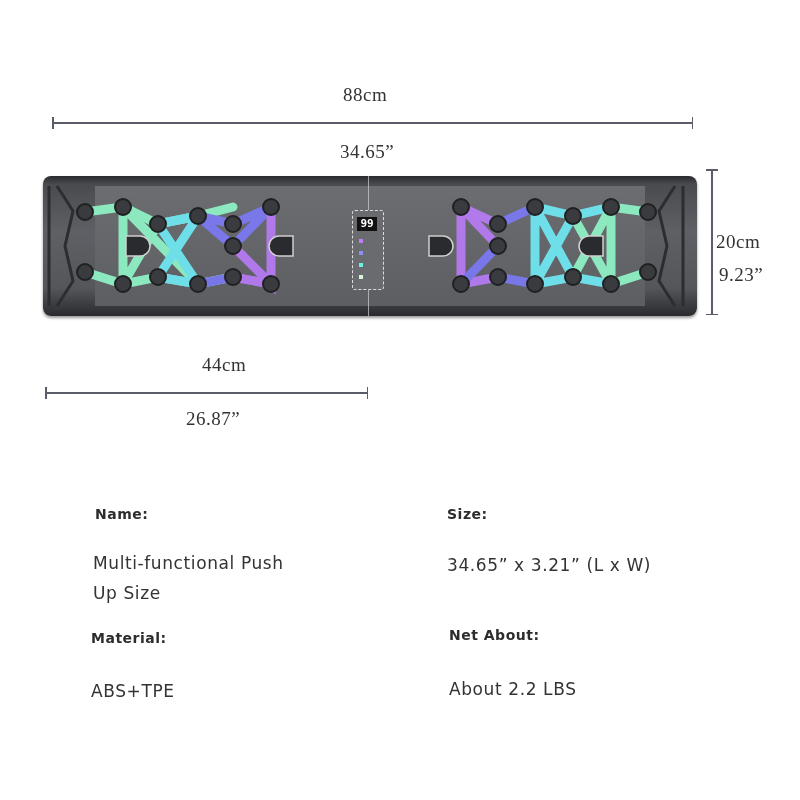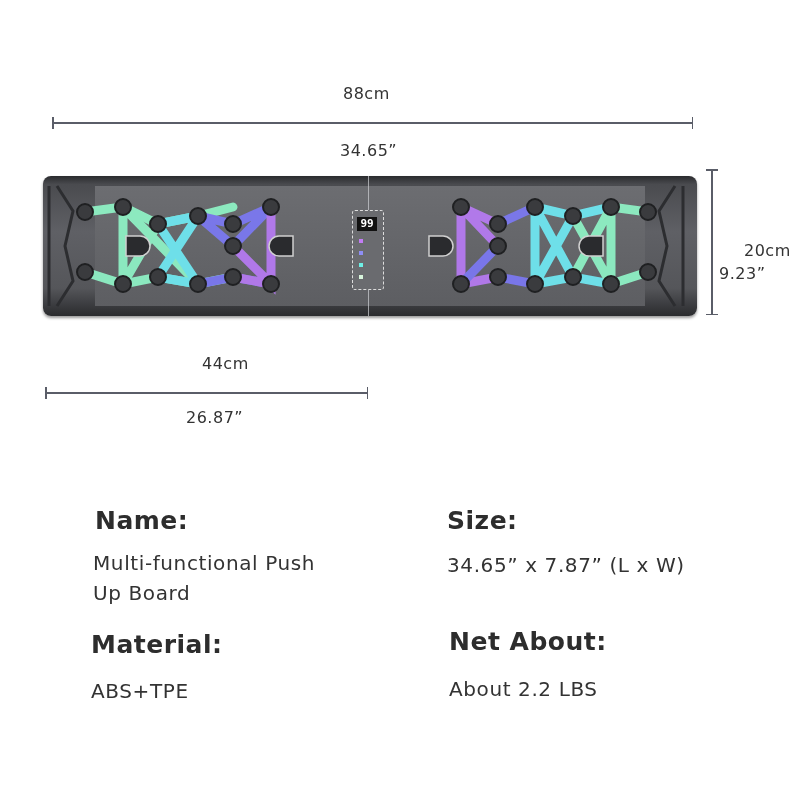--- a/index.html
+++ b/index.html
@@ -1,43 +1,43 @@
 <!DOCTYPE html>
 <html><head>
 <meta charset="utf-8">
 <style>
   html, body { margin:0; padding:0; background:#ffffff; }
   body { width:800px; height:800px; position:relative; overflow:hidden; font-family:"DejaVu Sans", sans-serif; color:#333; }
   .abs { position:absolute; }
-  .dim-text { font-size:16px; color:#333; letter-spacing:0.5px; }
+  .dim-text { font-size:19px; color:#333; letter-spacing:0.5px;font-family:Liberation Serif, serif; }
   .hline { position:absolute; height:2px; background:#5a5d68; }
   .hline::before, .hline::after { content:""; position:absolute; top:-5px; width:1.5px; height:12px; background:#5a5d68; }
   .hline::before { left:0; } .hline::after { right:0; }
   .vline { position:absolute; width:2px; background:#5a5d68; }
   .vline::before, .vline::after { content:""; position:absolute; left:-5px; height:1.5px; width:12px; background:#5a5d68; }
   .vline::before { top:0; } .vline::after { bottom:0; }
   .board { position:absolute; left:43px; top:176px; width:654px; height:140px; border-radius:8px;
     background:linear-gradient(#2a2b2e 0%, #4a4b4f 6%, #5f6065 40%, #55565a 80%, #2a2b2e 100%); box-shadow:0 2px 3px rgba(0,0,0,.4); }
   .board .inner { position:absolute; left:52px; right:52px; top:10px; bottom:10px; background:linear-gradient(#6c6d71,#5d5e62); }
   .board .seam { position:absolute; left:325px; top:0; bottom:0; width:1px; background:#cfd0d4; opacity:.7; }
-  .spec-label { position:absolute; font-weight:bold; font-size:25px; color:#2d2d2d; letter-spacing:0.5px; }
-  .spec-value { position:absolute; font-size:20px; color:#333; letter-spacing:0.6px; line-height:27px; }
+  .spec-label { position:absolute; font-weight:bold; font-size:14px; color:#2d2d2d; letter-spacing:0.5px; }
+  .spec-value { position:absolute; font-size:17px; color:#333; letter-spacing:0.6px; line-height:27px; }
   .display { position:absolute; left:309px; top:34px; width:30px; height:78px; border:1px dashed #ddd; border-radius:3px; background:#6a6b6f; }
   .display .lcd { position:absolute; left:4px; top:6px; width:20px; height:14px; background:#111; color:#fff; font-family:"DejaVu Sans Mono", monospace; font-size:11px; font-weight:bold; text-align:center; line-height:14px; }
   .display .led { position:absolute; left:6px; width:4px; height:4px; }
 </style>
 </head>
 <body>
 
 <div class="abs dim-text" style="left:343px; top:84px;">88cm</div>
 <div class="hline" style="left:52px; top:122px; width:641px;"></div>
 <div class="abs dim-text" style="left:340px; top:133px;margin-top:8px;">34.65”</div>
 
 <div class="vline" style="left:711px; top:169px; height:146px;"></div>
-<div class="abs dim-text" style="left:716px; top:241px;margin-left:28px;">20cm</div>
+<div class="abs dim-text" style="left:716px; top:231px;">20cm</div>
 <div class="abs dim-text" style="left:719px; top:264px;">9.23”</div>
 
 <div class="board">
   <div class="inner"></div>
   <div class="seam"></div>
   <svg width="646" height="140" style="position:absolute;left:0;top:0">
 
     <g fill="none" stroke="#2c2d30" stroke-width="3">
       <path d="M6 10 L6 130 M14 10 L30 35 L22 70 L30 105 L14 130"></path>
       <path d="M640 10 L640 130 M632 10 L616 35 L624 70 L616 105 L632 130"></path>
@@ -103,22 +103,22 @@
     <div class="led" style="top:64px;background:#d8f5dc;"></div>
   </div>
 </div>
 
 <div class="abs dim-text" style="left:202px; top:354px;">44cm</div>
 <div class="hline" style="left:45px; top:392px; width:323px;"></div>
 <div class="abs dim-text" style="left:186px; top:408px;">26.87”</div>
 
 <div class="spec-label" style="left:95px; top:506px;">Name:</div>
 <div class="spec-value" style="left:93px; top:550px;">Multi-functional Push</div>
-<div class="spec-value" style="left:93px; top:580px;">Up Board</div>
+<div class="spec-value" style="left:93px; top:580px;">Up Size</div>
 
 <div class="spec-label" style="left:447px; top:506px;">Size:</div>
-<div class="spec-value" style="left:447px; top:552px;">34.65” x 7.87” (L x W)</div>
+<div class="spec-value" style="left:447px; top:552px;">34.65” x 3.21” (L x W)</div>
 
 <div class="spec-label" style="left:91px; top:630px;">Material:</div>
 <div class="spec-value" style="left:91px; top:678px;">ABS+TPE</div>
 
 <div class="spec-label" style="left:449px; top:627px;">Net About:</div>
 <div class="spec-value" style="left:449px; top:676px;">About 2.2 LBS</div>
 
 </body></html>

